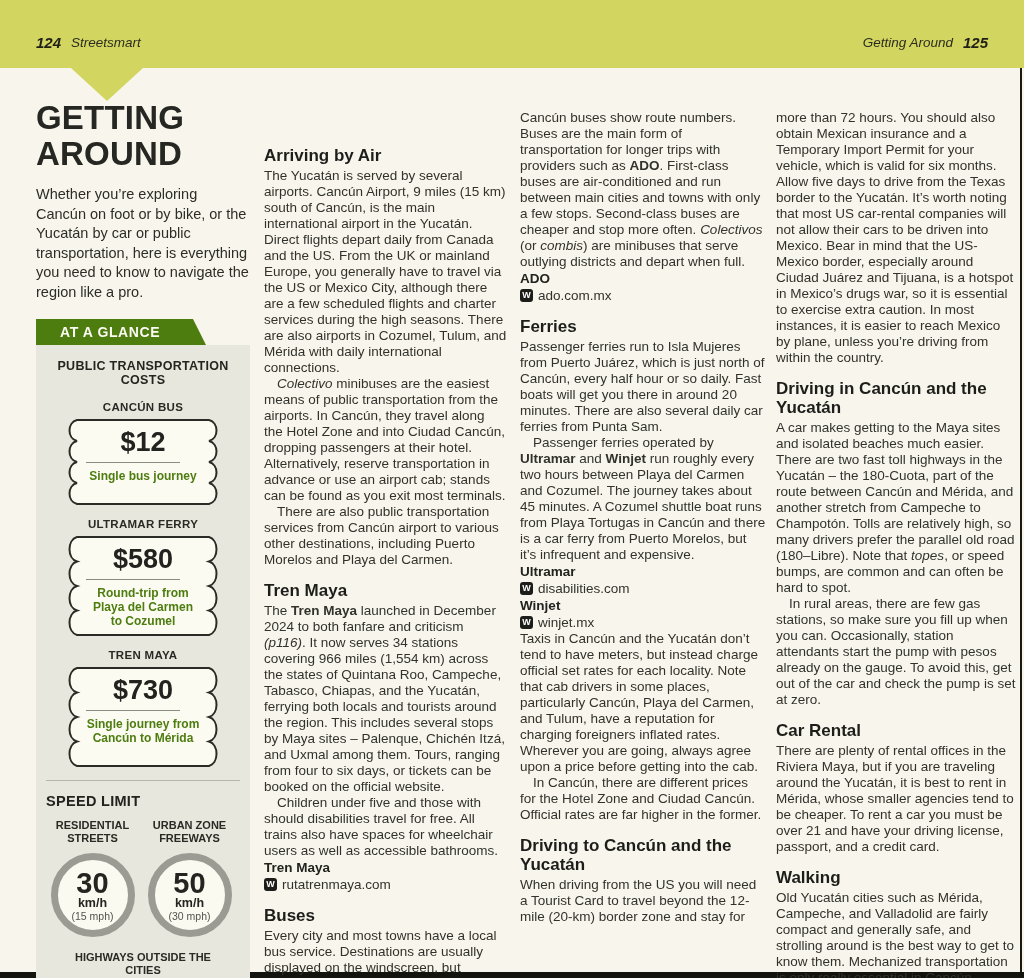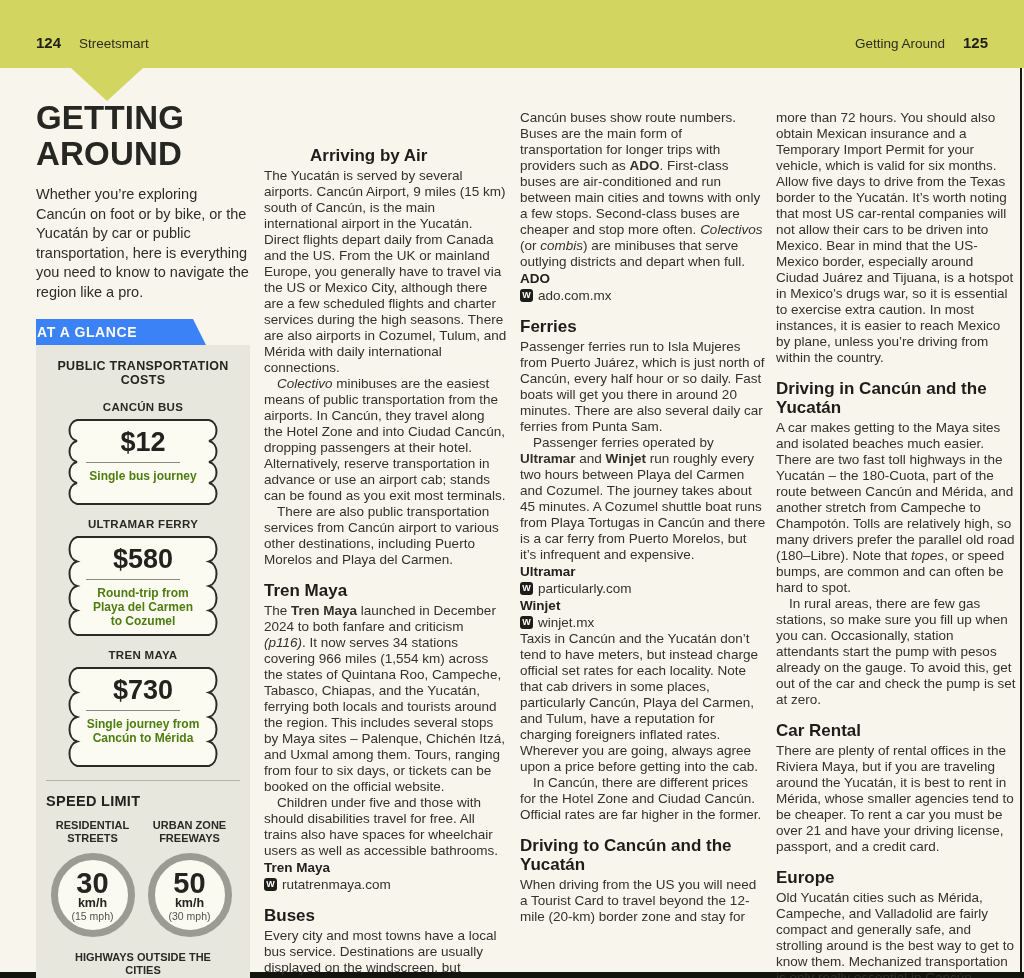--- a/index.html
+++ b/index.html
@@ -8,39 +8,39 @@
     position:relative; width:1024px; height:978px;
     background:#f8f6ec; overflow:hidden;
     font-family:"Liberation Sans", sans-serif; color:#32322c;
   }
   
   .header {
     position:absolute; top:0; left:0; width:100%; height:68px;
     background:#d2d55f; display:flex; justify-content:space-between;
     align-items:center; padding:16px 36px 0;
   }
-  .hgroup { display:flex; align-items:flex-end; gap:18px; }
+  .hgroup { display:flex; align-items:center; gap:10px;font-style:italic; }
   .hpage { font-size:15px; font-weight:800; color:#1f1f18; }
   .hlabel { font-size:13.5px; color:#2c2c20; }
   .header-notch {
     position:absolute; top:68px; left:71px; width:0; height:0;
     border-left:36px solid transparent; border-right:36px solid transparent;
     border-top:33px solid #d2d55f;
   }
   .edge-right { position:absolute; top:68px; right:2px; width:2px; bottom:5px; background:#1a1a15; }
   .edge-bottom { position:absolute; left:0; bottom:0; width:100%; height:6px; background:#14140f; }
 
   
   .col1 { position:absolute; left:36px; top:100px; width:214px; }
   .title { font-size:33px; line-height:36px; font-weight:800; letter-spacing:0.2px; color:#262622; margin-bottom:13px; }
   .intro { font-size:14.5px; line-height:19.5px; color:#2d2d27; }
   .glance-bar {
-    margin-top:17px; height:26px; width:170px; background:#3b82f6;
+    margin-top:17px; height:26px; width:170px; background:#4d7c0f;
     color:#fbfaf3; font-weight:700; font-size:14px; letter-spacing:0.6px;
-    line-height:26px; padding-left:1px;
+    line-height:26px; padding-left:24px;
     clip-path:polygon(0 0, calc(100% - 13px) 0, 100% 100%, 0 100%);
   }
   .glance-panel { background:#e8e7de; width:214px; padding:12px 8px 20px; }
   .pt-title { font-size:12.5px; font-weight:800; letter-spacing:0.3px; text-align:center; color:#25251f; margin:2px 0 14px; }
   .ticket-group { text-align:center; margin-bottom:12px; }
   .ticket-label { font-size:11.5px; font-weight:800; letter-spacing:0.3px; margin-bottom:5px; color:#2a2a24; }
   .ticket { position:relative; width:150px; margin:0 auto; }
   .ticket svg { position:absolute; left:0; top:0; }
   .ticket-inner { position:relative; padding:9px 18px 6px; display:flex; flex-direction:column; }
   .ticket-price { font-size:27px; line-height:30px; font-weight:800; color:#22221e; }
@@ -62,21 +62,21 @@
   .speed-third { margin-top:14px; display:flex; justify-content:center; }
   .speed-third .speed-sign { width:160px; }
   .speed-third .speed-label { min-height:26px; }
 
   
   .col { position:absolute; }
   #col2 { left:264px; top:146px; width:243px; }
   #col3 { left:520px; top:110px; width:246px; }
   #col4 { left:776px; top:110px; width:242px; }
   .sec-heading { font-size:17px; line-height:19px; font-weight:800; color:#1d1d1a; margin:13px 0 3px; }
-  .col > .sec-heading:first-child { margin-top:0;margin-left:46px; }
+  .col > .sec-heading:first-child { margin-top:0; }
   .body-para { font-size:13.5px; line-height:16px; color:#32322c; }
   .body-para.indent { text-indent:13px; }
   .body-para i, .body-para b { color:inherit; }
   .bold-label { font-size:13.5px; line-height:16px; font-weight:800; color:#22221e; margin-top:1px; }
   .weblink { display:flex; align-items:center; gap:5px; font-size:13.5px; line-height:17px; color:#32322c; }
   .wicon {
     width:13px; height:13px; background:#1c1c18; color:#fff; border-radius:3px;
     font-size:9px; font-weight:800; display:flex; align-items:center;
     justify-content:center; flex:0 0 13px;
   }
@@ -198,36 +198,36 @@
       <div class="weblink">
         <span class="wicon">W</span>
         <span>ado.com.mx</span>
       </div>
       <h3 class="sec-heading">Ferries</h3>
       <p class="body-para"><span>Passenger ferries run to Isla Mujeres from Puerto Juárez, which is just north of Cancún, every half hour or so daily. Fast boats will get you there in around 20 minutes. There are also several daily car ferries from Punta Sam.</span></p>
       <p class="body-para indent"><span>Passenger ferries operated by </span><b>Ultramar</b><span> and </span><b>Winjet</b><span> run roughly every two hours between Playa del Carmen and Cozumel. The journey takes about 45 minutes. A Cozumel shuttle boat runs from Playa Tortugas in Cancún and there is a car ferry from Puerto Morelos, but it’s infrequent and expensive.</span></p>
       <div class="bold-label">Ultramar</div>
       <div class="weblink">
         <span class="wicon">W</span>
-        <span>particularly.com</span>
+        <span>disabilities.com</span>
       </div>
       <div class="bold-label">Winjet</div>
       <div class="weblink">
         <span class="wicon">W</span>
         <span>winjet.mx</span>
       </div>
       <p class="body-para"><span>Taxis in Cancún and the Yucatán don’t tend to have meters, but instead charge official set rates for each locality. Note that cab drivers in some places, particularly Cancún, Playa del Carmen, and Tulum, have a reputation for charging foreigners inflated rates. Wherever you are going, always agree upon a price before getting into the cab.</span></p>
       <p class="body-para indent"><span>In Cancún, there are different prices for the Hotel Zone and Ciudad Cancún. Official rates are far higher in the former.</span></p>
       <h3 class="sec-heading">Driving to Cancún and the Yucatán</h3>
       <p class="body-para"><span>When driving from the US you will need a Tourist Card to travel beyond the 12-mile (20-km) border zone and stay for</span></p>
     </div>
   <div class="col" id="col4">
       <p class="body-para"><span>more than 72 hours. You should also obtain Mexican insurance and a Temporary Import Permit for your vehicle, which is valid for six months. Allow five days to drive from the Texas border to the Yucatán. It’s worth noting that most US car-rental companies will not allow their cars to be driven into Mexico. Bear in mind that the US-Mexico border, especially around Ciudad Juárez and Tijuana, is a hotspot in Mexico’s drugs war, so it is essential to exercise extra caution. In most instances, it is easier to reach Mexico by plane, unless you’re driving from within the country.</span></p>
       <h3 class="sec-heading">Driving in Cancún and the Yucatán</h3>
       <p class="body-para"><span>A car makes getting to the Maya sites and isolated beaches much easier. There are two fast toll highways in the Yucatán – the 180-Cuota, part of the route between Cancún and Mérida, and another stretch from Campeche to Champotón. Tolls are relatively high, so many drivers prefer the parallel old road (180–Libre). Note that </span><i>topes</i><span>, or speed bumps, are common and can often be hard to spot.</span></p>
       <p class="body-para indent"><span>In rural areas, there are few gas stations, so make sure you fill up when you can. Occasionally, station attendants start the pump with pesos already on the gauge. To avoid this, get out of the car and check the pump is set at zero.</span></p>
       <h3 class="sec-heading">Car Rental</h3>
       <p class="body-para"><span>There are plenty of rental offices in the Riviera Maya, but if you are traveling around the Yucatán, it is best to rent in Mérida, whose smaller agencies tend to be cheaper. To rent a car you must be over 21 and have your driving license, passport, and a credit card.</span></p>
-      <h3 class="sec-heading">Europe</h3>
+      <h3 class="sec-heading">Walking</h3>
       <p class="body-para"><span>Old Yucatán cities such as Mérida, Campeche, and Valladolid are fairly compact and generally safe, and strolling around is the best way to get to know them. Mechanized transportation is only really essential in Cancún.</span></p>
     </div>
 
 </div>
 
 </body></html>

